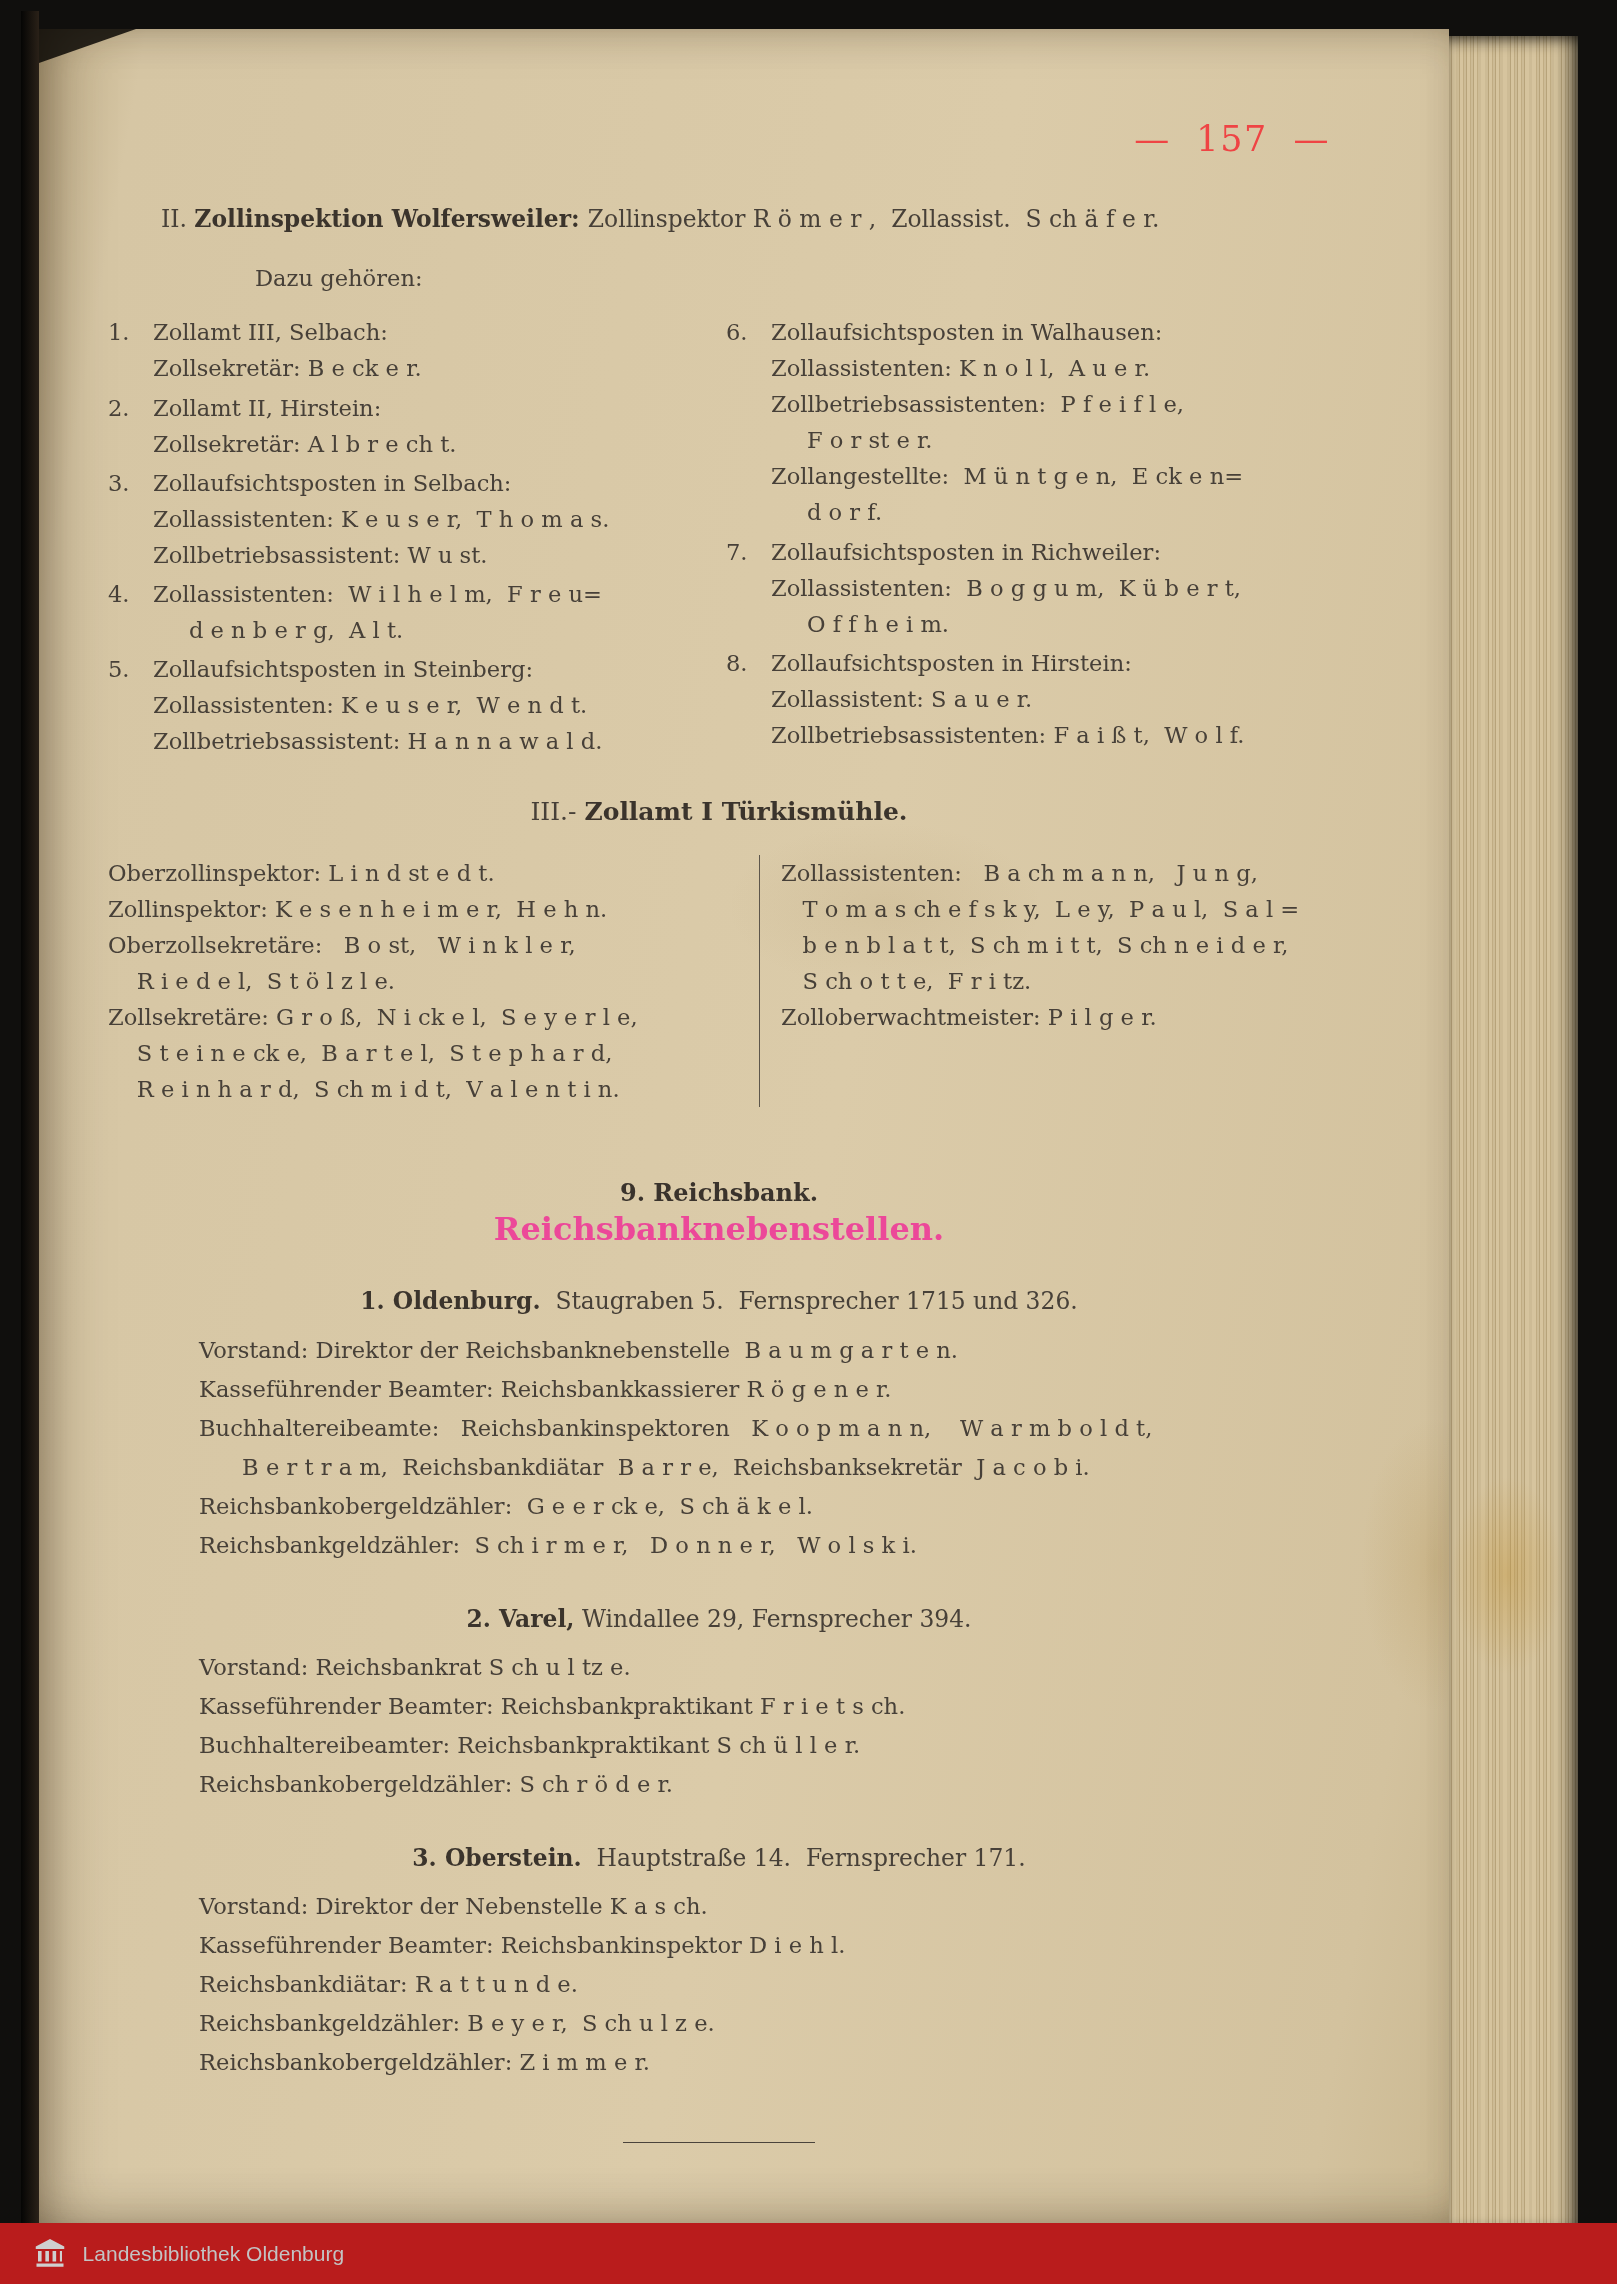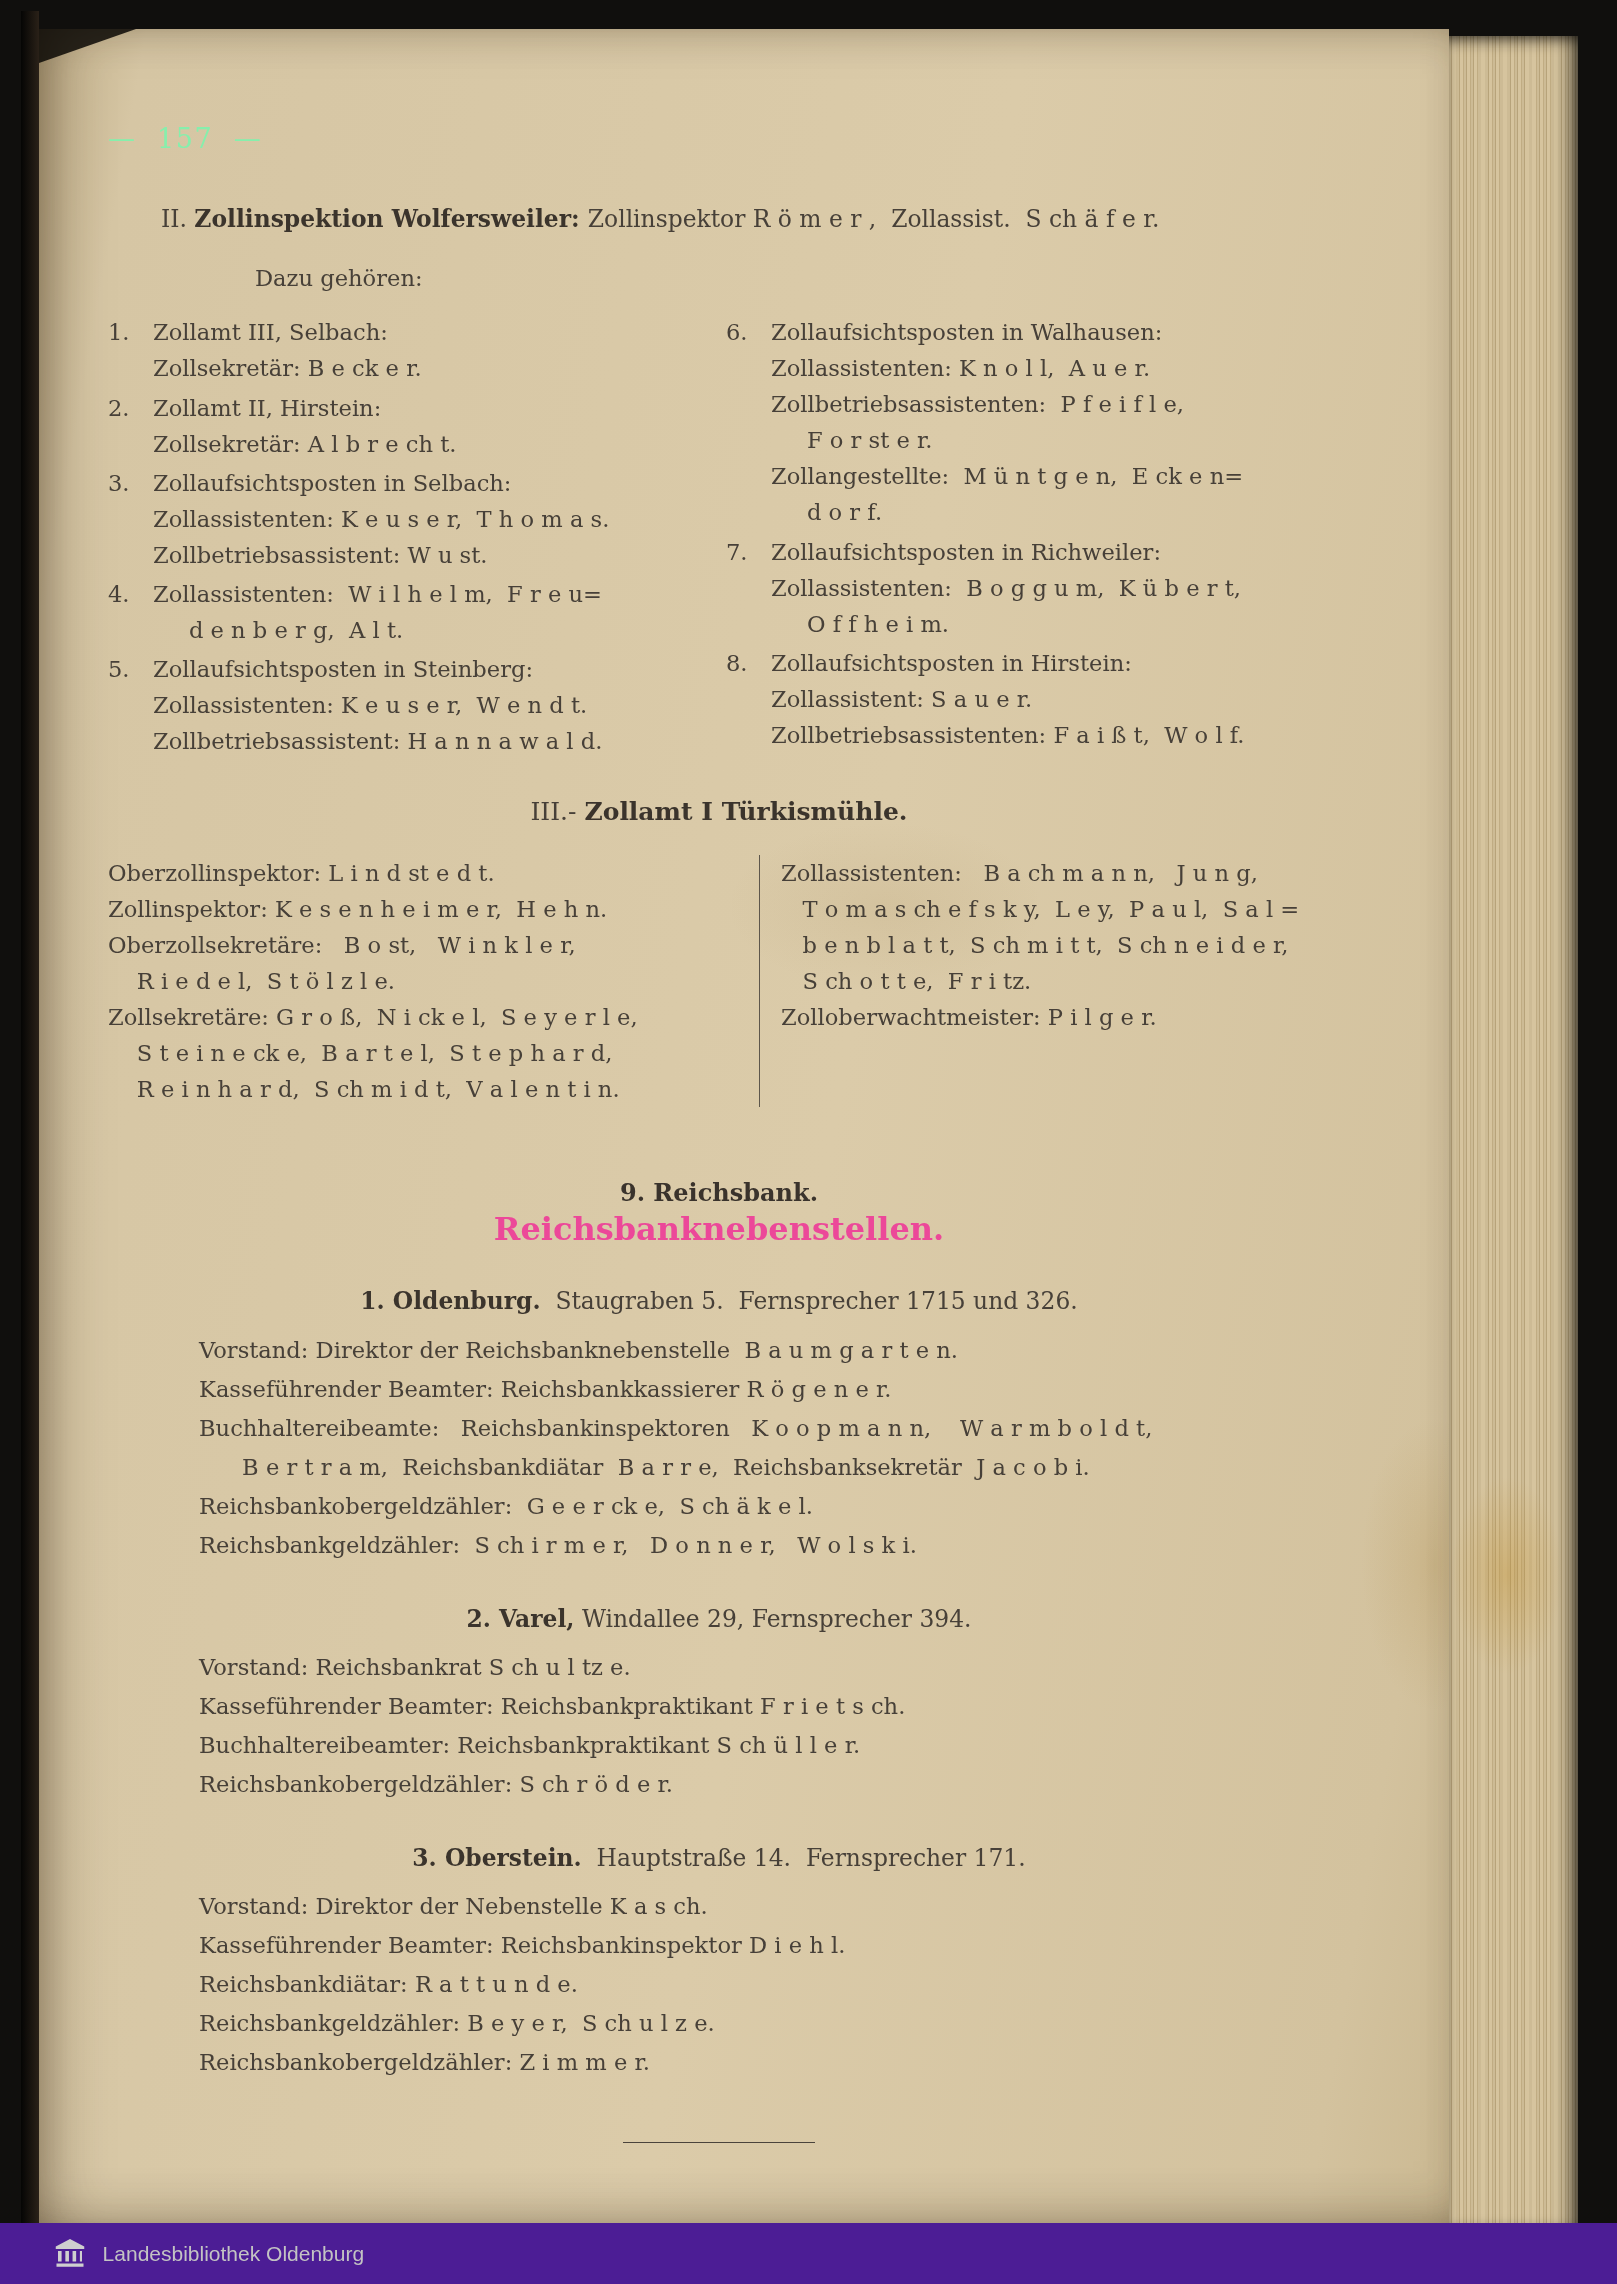--- a/index.html
+++ b/index.html
@@ -38,21 +38,21 @@
     box-shadow: inset -11.3px 0 21px -8px rgba(0,0,0,0.8), inset 0 11.3px 16px -9.7px rgba(0,0,0,0.7), inset 0 -11.3px 16px -9.7px rgba(0,0,0,0.7);
   }
   
   .content {
     position:absolute; left:108px; top:121px; width:1222px;
     color:#474038; font-size:22.6px; line-height:36px;
   }
   .content .ln { white-space:pre-wrap; }
   b { font-weight:700; color:#3b342c; }
 
-  .pageno { text-align:left; font-size:27px; letter-spacing:1.6px; color:#86efac; white-space:pre-wrap; }
+  .pageno { text-align:right; font-size:35px; letter-spacing:1.6px; color:#ef4444; white-space:pre-wrap; }
 
   .h2line { margin-top:44px; padding-left:53px; font-size:23.4px; white-space:pre-wrap; }
   .dazu   { margin-top:13px; padding-left:147px; white-space:pre-wrap; }
 
   .cols { display:flex; margin-top:18px; }
   .col-l { width:618px; flex:none; }
   .col-r { flex:1; }
   .numitem { display:flex; margin-bottom:3.2px; }
   .num { width:45px; flex:none; }
   .ilines { flex:1; }
@@ -68,22 +68,22 @@
   .branch { margin-top:36px; }
   .btitle { text-align:center; font-size:23.4px; margin:0 0 11.3px 0; white-space:pre-wrap; }
   .blines { padding-left:91px; }
   .blines .ln { line-height:39px; }
 
   .endrule { width:192px; border-top:1.6px solid #4a433b; margin:60px auto 0 auto; height:0; }
 
   
   .footer-bar {
     position:absolute; left:0; bottom:0; width:100%; height:61px;
-    background:#4c1d95; display:flex; align-items:center; gap:14.6px;
-    padding-left:52px; box-sizing:border-box;margin-top:20px;
+    background:#b91c1c; display:flex; align-items:center; gap:14.6px;
+    padding-left:32px; box-sizing:border-box;margin-top:20px;
   }
   .library-name {
     color:#c3c3c3; font-family:"Liberation Sans", sans-serif; font-size:21px;
   }
   .logo { width:36px; height:36px; flex:none; }
 </style>
 </head>
 <body>
 
 <div class="stage">

